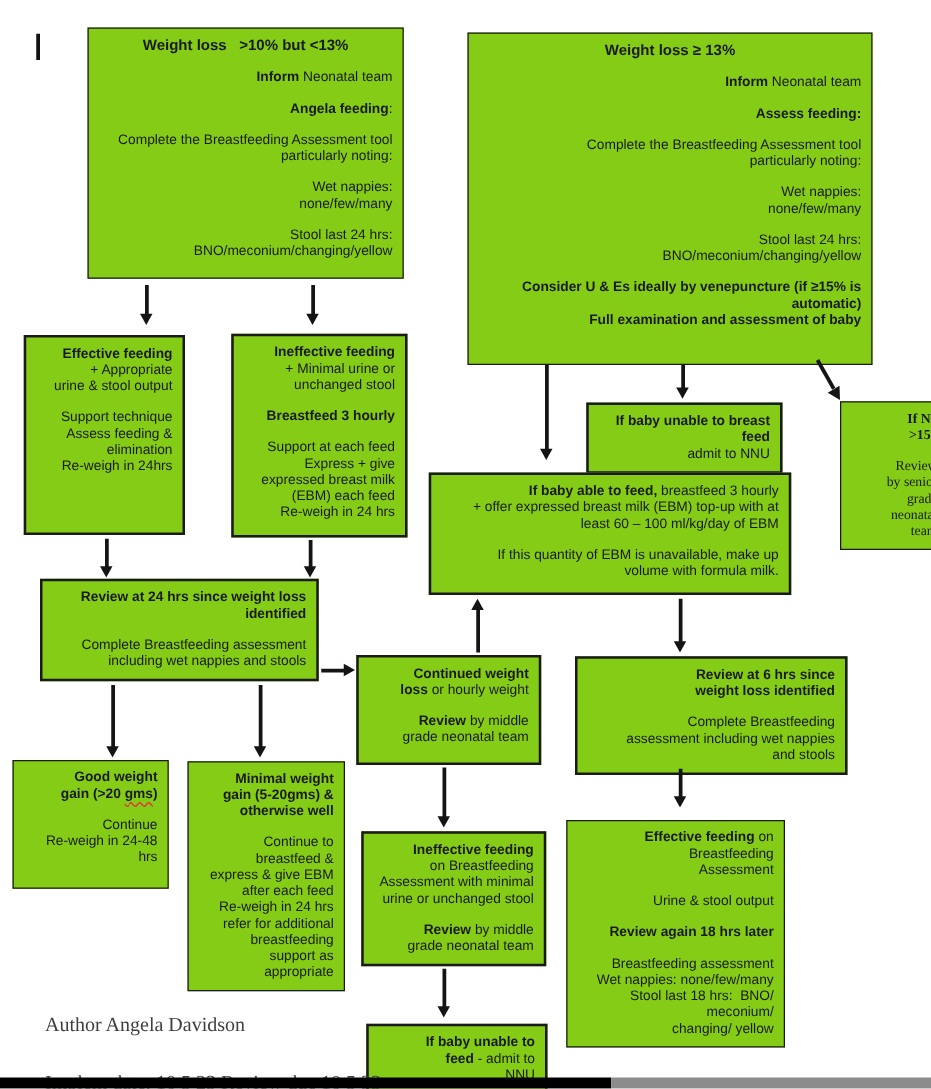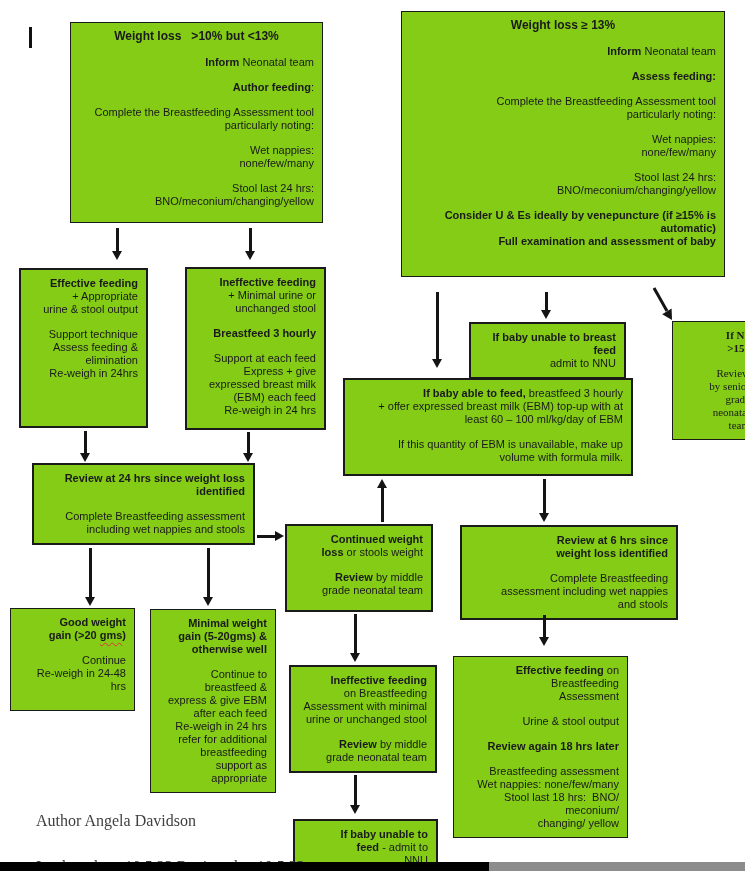--- a/index.html
+++ b/index.html
@@ -31,30 +31,30 @@
 </head>
 <body>
 
 <div id="screen">
 
   <div class="cursor-mark"></div>
 
   <div class="box thin" style="left:70px;top:22px;width:253px;min-height:201px;">
     <p class="title">Weight loss   &gt;10% but &lt;13%</p>
     <p><b>Inform</b><span> Neonatal team</span></p>
-    <p><b>Author feeding</b><span>:</span></p>
+    <p><b>Angela feeding</b><span>:</span></p>
     <p>Complete the Breastfeeding Assessment tool
 particularly noting:</p>
     <p>Wet nappies:
 none/few/many</p>
     <p>Stool last 24 hrs:
 BNO/meconium/changing/yellow</p>
   </div>
 
-  <div class="box thin" style="left:374px;top:11px;width:324px;min-height:266px;margin-left:27px;">
+  <div class="box thin" style="left:374px;top:26px;width:324px;min-height:266px;">
     <p class="title">Weight loss ≥ 13%</p>
     <p><b>Inform</b><span> Neonatal team</span></p>
     <p><b>Assess feeding:</b></p>
     <p>Complete the Breastfeeding Assessment tool
 particularly noting:</p>
     <p>Wet nappies:
 none/few/many</p>
     <p>Stool last 24 hrs:
 BNO/meconium/changing/yellow</p>
     <p><b>Consider U &amp; Es ideally by venepuncture (if ≥15% is
@@ -109,21 +109,21 @@
 after each feed
 Re-weigh in 24 hrs
 refer for additional
 breastfeeding
 support as
 appropriate</p>
   </div>
 
   <div class="box" style="left:285px;top:524px;width:148px;min-height:88px;">
     <p><b>Continued weight
-loss</b><span> or stools weight</span></p>
+loss</b><span> or hourly weight</span></p>
     <p><b>Review</b><span> by middle
 grade neonatal team</span></p>
   </div>
 
   <div class="box" style="left:289px;top:665px;width:148px;min-height:108px;">
     <p><b>Ineffective feeding</b><span>
 on Breastfeeding
 Assessment with minimal
 urine or unchanged stool</span></p>
     <p><b>Review</b><span> by middle

